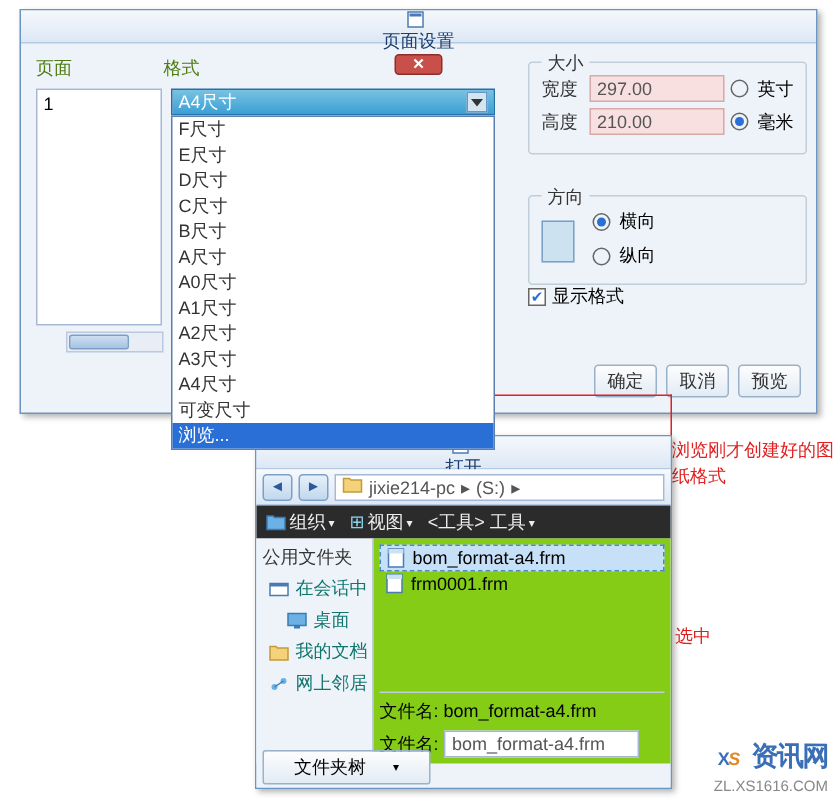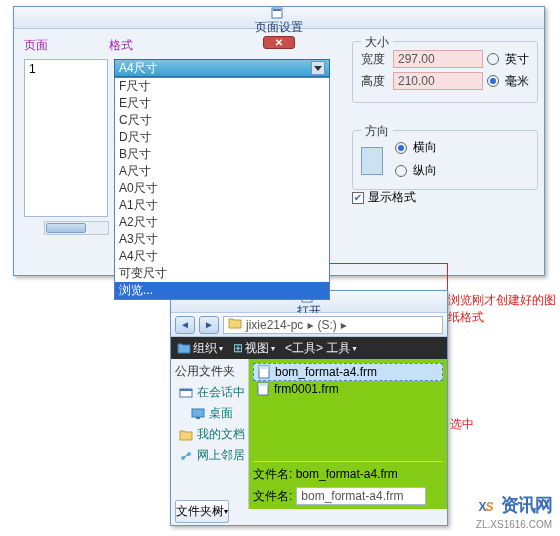--- a/index.html
+++ b/index.html
@@ -4,21 +4,21 @@
 <style>
 *{box-sizing:border-box;margin:0;padding:0;font-family:"Microsoft YaHei",SimSun,Arial,sans-serif;font-size:12px;}
 body{background:#fff;width:560px;height:536px;position:relative;}
 .window{position:absolute;border:1px solid #6b96c4;background:#eef3f9;box-shadow:2px 2px 4px rgba(0,0,0,.3);}
 .titlebar{background:linear-gradient(#f5f8fc,#dde8f5);border-bottom:1px solid #b5c9e0;height:22px;display:flex;align-items:center;padding:0 4px;flex-direction:column;}
 .titlebar .ticon{width:14px;height:14px;margin-right:4px;display:inline-flex;align-items:center;justify-content:center;}
 .titlebar .title{flex:1;color:#1a3c6e;}
 .closebtn{width:32px;height:16px;background:#c9504a;border:1px solid #8b2f2a;border-radius:3px;color:#fff;display:flex;align-items:center;justify-content:center;font-weight:bold;font-size:10px;cursor:pointer;}
 .w1{left:13px;top:6px;width:532px;height:270px;}
 .w1-body{padding:8px 10px 10px 10px;position:relative;height:calc(100% - 22px);}
-.col-labels{display:flex;color:#a21caf;margin-bottom:2px;}
+.col-labels{display:flex;color:#4d7c0f;margin-bottom:2px;}
 .col-labels .lbl-page{width:85px;}
 .col-labels .lbl-fmt{flex:1;}
 .page-list{position:absolute;left:10px;top:30px;width:84px;height:158px;background:#fff;border:1px solid #a6b8d4;overflow:hidden;}
 .page-list div{padding:2px 4px;}
 .fmt-select{position:absolute;left:100px;top:30px;width:216px;height:18px;background:linear-gradient(#79c2e2,#3aa0d4);border:1px solid #2a6ea8;color:#fff;display:flex;align-items:center;padding:0 4px;}
 .fmt-select .arrow{margin-left:auto;border-left:4px solid transparent;border-right:4px solid transparent;border-top:5px solid #333;background:#d4e5f2;width:14px;height:14px;border:1px solid #6b96c4;display:flex;align-items:center;justify-content:center;}
 .fmt-select .arrow::after{content:"";border-left:4px solid transparent;border-right:4px solid transparent;border-top:5px solid #333;}
 .dropdown{position:absolute;left:100px;top:48px;width:216px;background:#fff;border:1px solid #5a7fb0;z-index:5;}
 .dropdown div{padding:1px 4px;color:#333;line-height:15px;}
 .dropdown div.selected{background:#2a6fd6;color:#fff;}
@@ -55,21 +55,21 @@
 .w2-split{display:flex;height:150px;}
 .sidebar{width:78px;border-right:1px solid #c0ceda;background:#eef3f9;padding:2px;}
 .sidebar .scat{color:#333;padding:2px 0 2px 2px;}
 .sidebar .sitem{display:flex;align-items:center;gap:3px;padding:2px 0 2px 4px;color:#0f766e;cursor:pointer;justify-content:center;}
 .ficon{width:16px;height:14px;display:inline-flex;align-items:center;justify-content:center;}
 .filepane{flex:1;background:#84cc16;padding:4px;position:relative;}
 .file-item{display:flex;align-items:center;gap:3px;padding:1px 2px;cursor:pointer;}
 .file-item.selected{background:#c6e0f8;border:1px dashed #4a87c8;}
 .fname-box{width:130px;height:18px;border:1px solid #a6b8d4;background:#fff;display:flex;align-items:center;padding:0 4px;color:#555;}
 .footer2{position:absolute;left:4px;bottom:2px;display:flex;align-items:center;gap:4px;}
-.tree-btn{border:1px solid #9ab1ca;background:linear-gradient(#fdfdfd,#e2ebf5);border-radius:2px;padding:2px 0;display:flex;align-items:center;gap:0;cursor:pointer;}
+.tree-btn{border:1px solid #9ab1ca;background:linear-gradient(#fdfdfd,#e2ebf5);border-radius:2px;padding:2px 20px;display:flex;align-items:center;gap:18px;cursor:pointer;}
 
 .logo{position:absolute;right:8px;bottom:6px;text-align:right;}
 .logo .big{font-size:34px;font-weight:bold;letter-spacing:-1px;}
 .logo .big .x1{color:#3a6fb8;}
 .logo .big .s{color:#e08a26;font-style:italic;}
 .logo .cn{font-size:18px;color:#3a6fb8;font-weight:bold;}
 .logo .url{font-size:10px;color:#888;}
 
 .hlbox{position:absolute;border:1px solid #e02020;}
 </style>
@@ -98,22 +98,22 @@
     <div class="scrollbar-h">
         <div class="thumb"></div>
       </div>
     <div class="fmt-select">
       <span>A4尺寸</span>
       <span class="arrow"></span>
     </div>
     <div class="dropdown">
       <div>F尺寸</div>
       <div>E尺寸</div>
+      <div>D尺寸</div>
       <div>C尺寸</div>
-      <div>D尺寸</div>
       <div>B尺寸</div>
       <div>A尺寸</div>
       <div>A0尺寸</div>
       <div>A1尺寸</div>
       <div>A2尺寸</div>
       <div>A3尺寸</div>
       <div>A4尺寸</div>
       <div>可变尺寸</div>
       <div class="selected">浏览...</div>
     </div>
@@ -150,20 +150,25 @@
           <div class="row">
             <span class="radio"></span>
             <span>纵向</span>
           </div>
         </div>
       </div>
     </div>
     <div class="show-fmt">
       <span class="chk checked"></span>
       <span>显示格式</span>
+    </div>
+    <div class="btnrow">
+      <span class="btn">确定</span>
+      <span class="btn">取消</span>
+      <span class="btn">预览</span>
     </div>
   </div>
 </div>
 
 <div class="ann" style="left:448px;top:292px;width:110px;">浏览刚才创建好的图纸格式</div>
 <div class="ann" style="left:450px;top:416px;">选中</div>
 
 <div class="arrow-line" style="left:316px;top:263px;width:132px;height:1px;"></div>
 <div class="arrow-line" style="left:447px;top:263px;width:1px;height:30px;"></div>
 <div style="position:absolute;left:310px;top:259px;border-right:8px solid #e02020;border-top:4px solid transparent;border-bottom:4px solid transparent;"></div>

